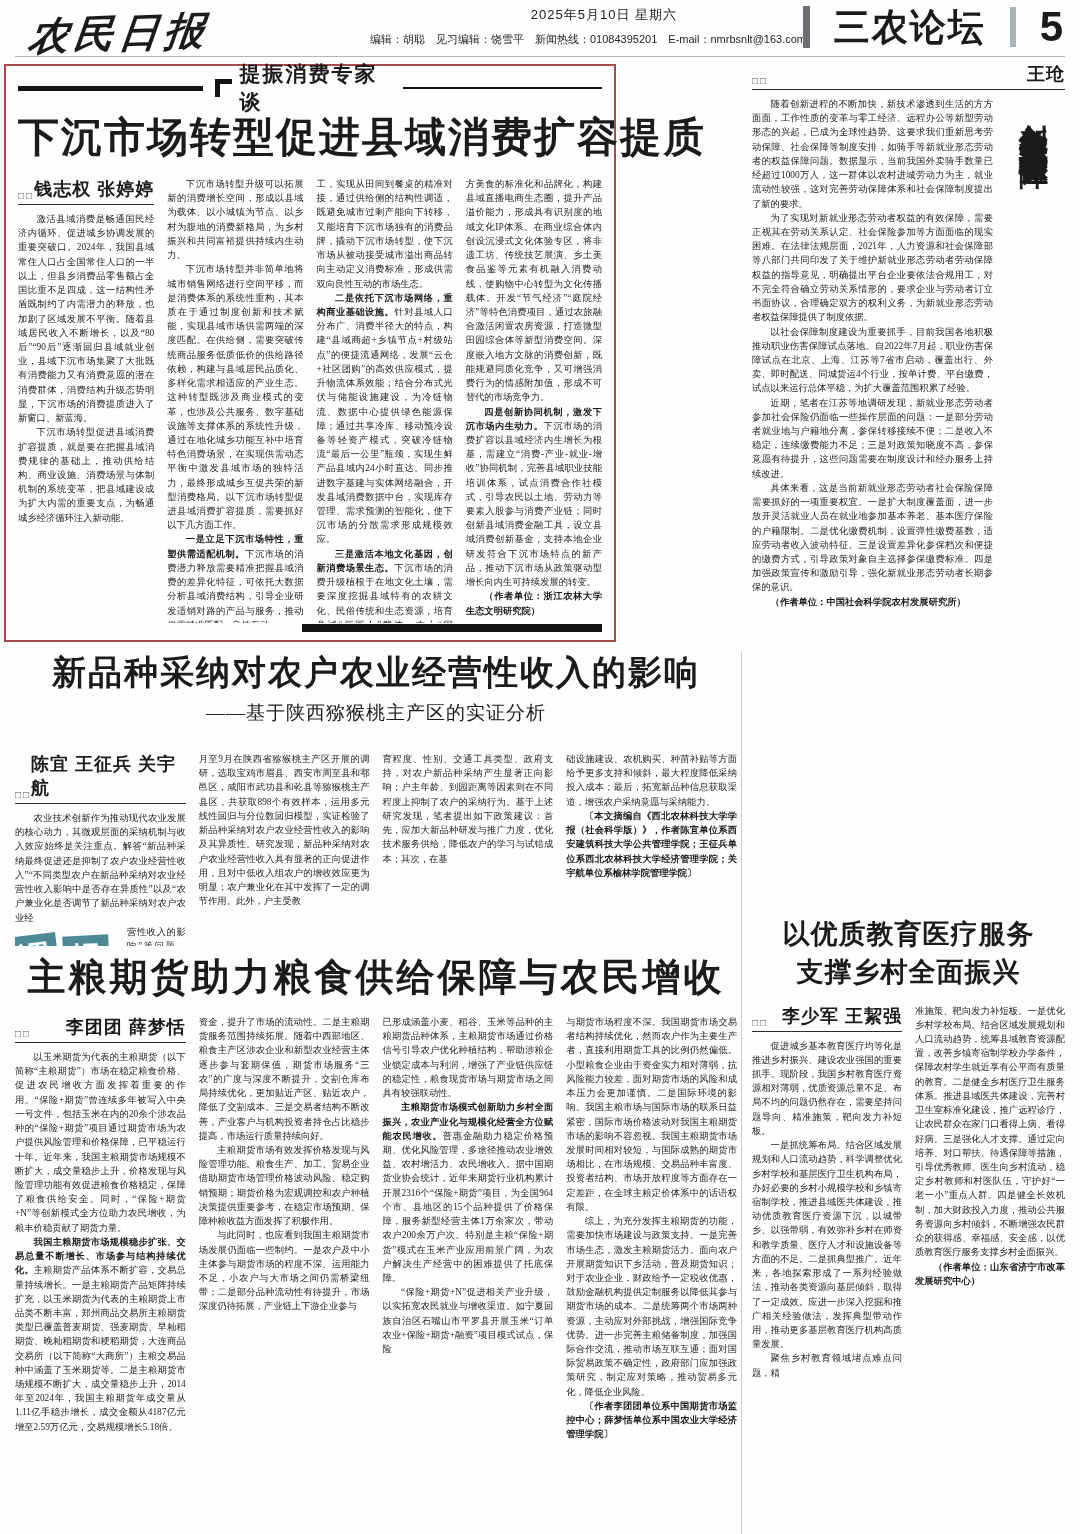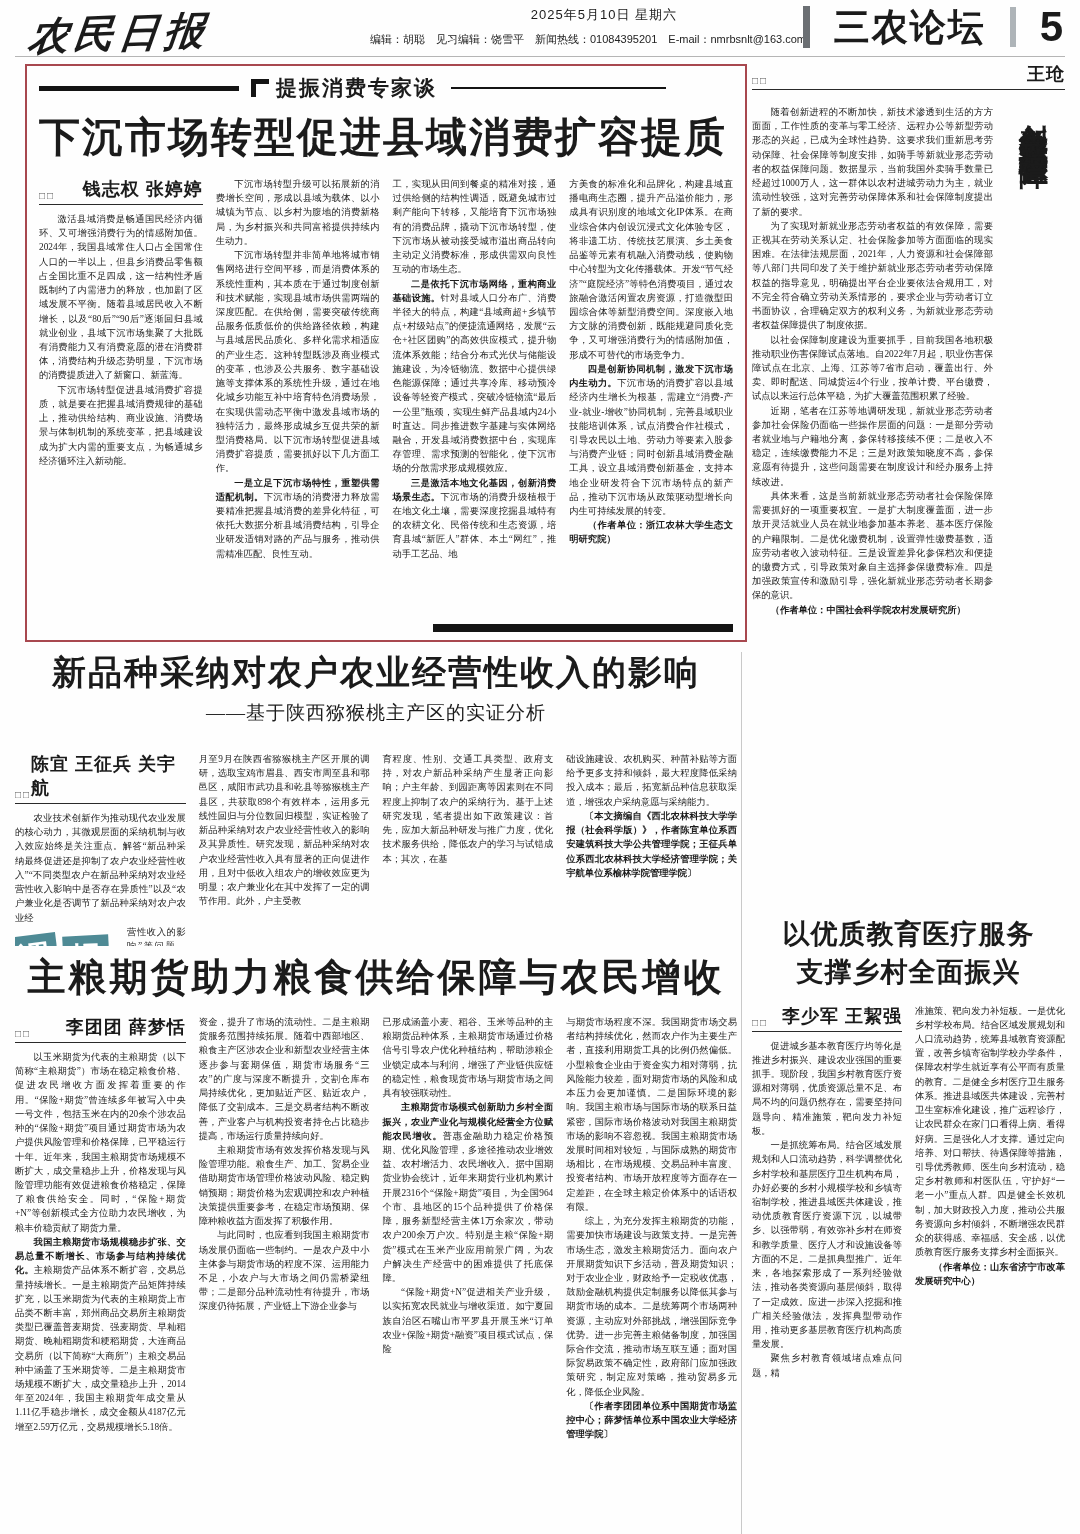--- a/index.html
+++ b/index.html
@@ -13,31 +13,31 @@
   .editors{position:absolute;left:355px;top:32px;font-size:11px;color:#222;font-family:"Liberation Sans",sans-serif;}
   .secwrap{position:absolute;right:2px;top:3px;display:flex;align-items:center;gap:24px;height:48px;}
   .secbar{width:7px;height:42px;background:#6b6f73;}
   .sectitle{font-size:36px;font-weight:bold;font-family:"Liberation Sans",sans-serif;letter-spacing:2px;transform:scaleY(1.05);}
   .secdiv{width:6px;height:40px;background:#aeb4b8;}
   .pagenum{font-size:42px;font-weight:bold;font-family:"Liberation Sans",sans-serif;}
   
   .cols{display:flex;gap:13px;overflow:hidden;}
   .cols .col{flex:1 1 0;min-width:0;}
   .cols-flow{display:block;overflow:hidden;}
-  .cols-flow .col{display:block;margin-top:8px;}
+  .cols-flow .col{display:block;}
   p{margin:0;font-size:9.3px;line-height:1.53;text-align:justify;text-indent:2em;}
   p.ni{text-indent:0;}
   p b{font-family:"Liberation Sans",sans-serif;font-size:9.2px;}
   p.attr{font-weight:bold;font-family:"Liberation Sans",sans-serif;}
   .byline{display:flex;justify-content:space-between;align-items:flex-end;border-bottom:1.5px solid #2a2a2a;
           padding-bottom:3px;margin-bottom:7px;}
   .byline .mk{font-size:10px;color:#555;letter-spacing:2px;}
   .byline .nm{font-size:18px;font-weight:bold;font-family:"Liberation Sans",sans-serif;letter-spacing:1px;}
   
-  .main-box{position:absolute;left:25px;top:64px;width:722px;height:578px;border:2px solid #a8484f;
+  .main-box{position:absolute;left:4px;top:64px;width:612px;height:578px;border:2px solid #a8484f;
             box-sizing:border-box;padding:8px 12px;}
   .kicker{display:flex;align-items:center;height:28px;}
   .kbar{height:5px;background:#141414;width:200px;margin-right:12px;}
   .kicon{width:13px;height:13px;border-top:5px solid #141414;border-left:5px solid #141414;margin-right:7px;}
   .ktext{font-size:21px;font-weight:bold;font-family:"Liberation Sans",sans-serif;letter-spacing:2px;}
   .kline{height:2px;background:#141414;width:215px;margin-left:14px;}
   .main-head{font-size:41px;font-weight:bold;text-align:left;letter-spacing:2px;margin:8px 0 12px;white-space:nowrap;}
   .main-cols{height:446px;}
   .endbar{position:absolute;right:12px;bottom:8px;width:300px;height:8px;background:#141414;}
   
@@ -90,21 +90,21 @@
       <div class="ktext">提振消费专家谈</div>
       <div class="kline"></div>
     </div>
     <div class="main-head">下沉市场转型促进县域消费扩容提质</div>
     <div class="cols main-cols">
         <div class="col">
           <div class="byline">
             <span class="mk">□□</span>
             <span class="nm">钱志权 张婷婷</span>
           </div>
-          <p>激活县域消费是畅通国民经济内循环、又可增强消费行为的情感附加值。2024年，我国县域常住人口占全国常住人口的一半以上，但县乡消费品零售额占全国比重不足四成，这一结构性矛盾既制约了内需潜力的释放，也加剧了区域发展不平衡。随着县域居民收入不断增长，以及“80后”“90后”逐渐回归县域就业创业，县域下沉市场集聚了大批既有消费能力又有消费意愿的潜在消费群体，消费结构升级态势明显，下沉市场的消费提质进入了新窗口、新蓝海。</p>
+          <p>激活县域消费是畅通国民经济内循环、促进城乡协调发展的重要突破口。2024年，我国县域常住人口占全国常住人口的一半以上，但县乡消费品零售额占全国比重不足四成，这一结构性矛盾既制约了内需潜力的释放，也加剧了区域发展不平衡。随着县域居民收入不断增长，以及“80后”“90后”逐渐回归县域就业创业，县域下沉市场集聚了大批既有消费能力又有消费意愿的潜在消费群体，消费结构升级态势明显，下沉市场的消费提质进入了新窗口、新蓝海。</p>
           <p>下沉市场转型促进县域消费扩容提质，就是要在把握县域消费规律的基础上，推动供给结构、商业设施、消费场景与体制机制的系统变革，把县域建设成为扩大内需的重要支点，为畅通城乡经济循环注入新动能。</p>
         </div>
         <div class="col">
           <p>下沉市场转型升级可以拓展新的消费增长空间，形成以县域为载体、以小城镇为节点、以乡村为腹地的消费新格局，为乡村振兴和共同富裕提供持续内生动力。</p>
           <p>下沉市场转型并非简单地将城市销售网络进行空间平移，而是消费体系的系统性重构，其本质在于通过制度创新和技术赋能，实现县域市场供需两端的深度匹配。在供给侧，需要突破传统商品服务低质低价的供给路径依赖，构建与县域居民品质化、多样化需求相适应的产业生态。这种转型既涉及商业模式的变革，也涉及公共服务、数字基础设施等支撑体系的系统性升级，通过在地化城乡功能互补中培育特色消费场景，在实现供需动态平衡中激发县域市场的独特活力，最终形成城乡互促共荣的新型消费格局。以下沉市场转型促进县域消费扩容提质，需要抓好以下几方面工作。</p>
           <p><b>一是立足下沉市场特性，重塑供需适配机制。</b>下沉市场的消费潜力释放需要精准把握县域消费的差异化特征，可依托大数据分析县域消费结构，引导企业研发适销对路的产品与服务，推动供需精准匹配、良性互动。</p>
         </div>
         <div class="col">
           <p class="ni">工，实现从田间到餐桌的精准对接，通过供给侧的结构性调适，既避免城市过剩产能向下转移，又能培育下沉市场独有的消费品牌，撬动下沉市场转型，使下沉市场从被动接受城市溢出商品转向主动定义消费标准，形成供需双向良性互动的市场生态。</p>
           <p><b>二是依托下沉市场网络，重构商业基础设施。</b>针对县域人口分布广、消费半径大的特点，构建“县域商超+乡镇节点+村级站点”的便捷流通网络，发展“云仓+社区团购”的高效供应模式，提升物流体系效能；结合分布式光伏与储能设施建设，为冷链物流、数据中心提供绿色能源保障；通过共享冷库、移动预冷设备等轻资产模式，突破冷链物流“最后一公里”瓶颈，实现生鲜产品县域内24小时直达。同步推进数字基建与实体网络融合，开发县域消费数据中台，实现库存管理、需求预测的智能化，使下沉市场的分散需求形成规模效应。</p>

